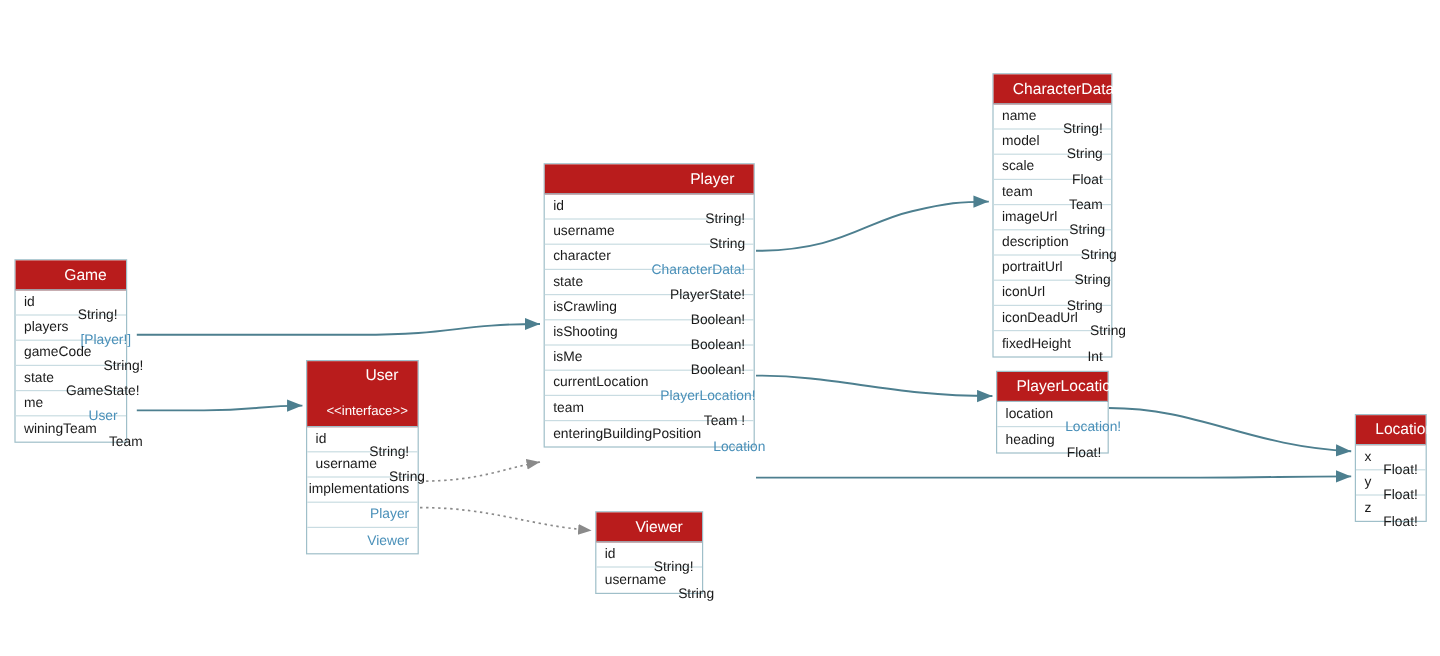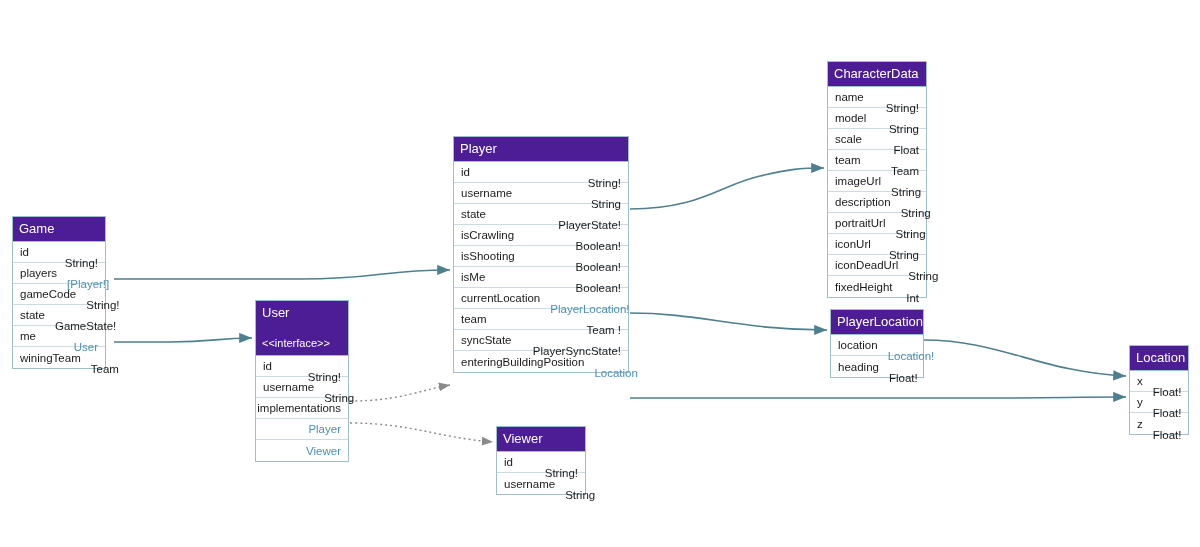--- a/index.html
+++ b/index.html
@@ -23,26 +23,26 @@
     height: 547px;
     pointer-events: none;
   }
   .entity {
     position: absolute;
     border: 1px solid #9fbfc9;
     background: #ffffff;
     box-sizing: border-box;
   }
   .entity-header {
-    background: #4c1d95;
+    background: #b91c1c;
     color: #ffffff;
-    text-align: left;
+    text-align: right;
     font-size: 13px;
     line-height: 1.25;
-    padding: 4px 6px;
+    padding: 4px 16px;
     box-sizing: border-box;
     border-bottom: 1px solid #9fbfc9;
   }
   .entity-header .sub {
     display: block;
     font-size: 11px;
     margin-top: 16px;
   }
   .row {
     display: flex;
@@ -165,20 +165,24 @@
     <div class="entity-header">Player</div>
     <div class="row">
       <span class="name">id</span>
       <span class="type">String!</span>
     </div>
     <div class="row">
       <span class="name">username</span>
       <span class="type">String</span>
     </div>
     <div class="row">
+      <span class="name">character</span>
+      <span class="type link">CharacterData!</span>
+    </div>
+    <div class="row">
       <span class="name">state</span>
       <span class="type">PlayerState!</span>
     </div>
     <div class="row">
       <span class="name">isCrawling</span>
       <span class="type">Boolean!</span>
     </div>
     <div class="row">
       <span class="name">isShooting</span>
       <span class="type">Boolean!</span>
@@ -189,24 +193,20 @@
     </div>
     <div class="row">
       <span class="name">currentLocation</span>
       <span class="type link">PlayerLocation!</span>
     </div>
     <div class="row">
       <span class="name">team</span>
       <span class="type">Team !</span>
     </div>
     <div class="row">
-      <span class="name">syncState</span>
-      <span class="type">PlayerSyncState!</span>
-    </div>
-    <div class="row">
       <span class="name">enteringBuildingPosition</span>
       <span class="type link">Location</span>
     </div>
   </div>
 
   <div class="entity" style="left:496px; top:426px; width:90px;">
     <div class="entity-header">Viewer</div>
     <div class="row">
       <span class="name">id</span>
       <span class="type">String!</span>

